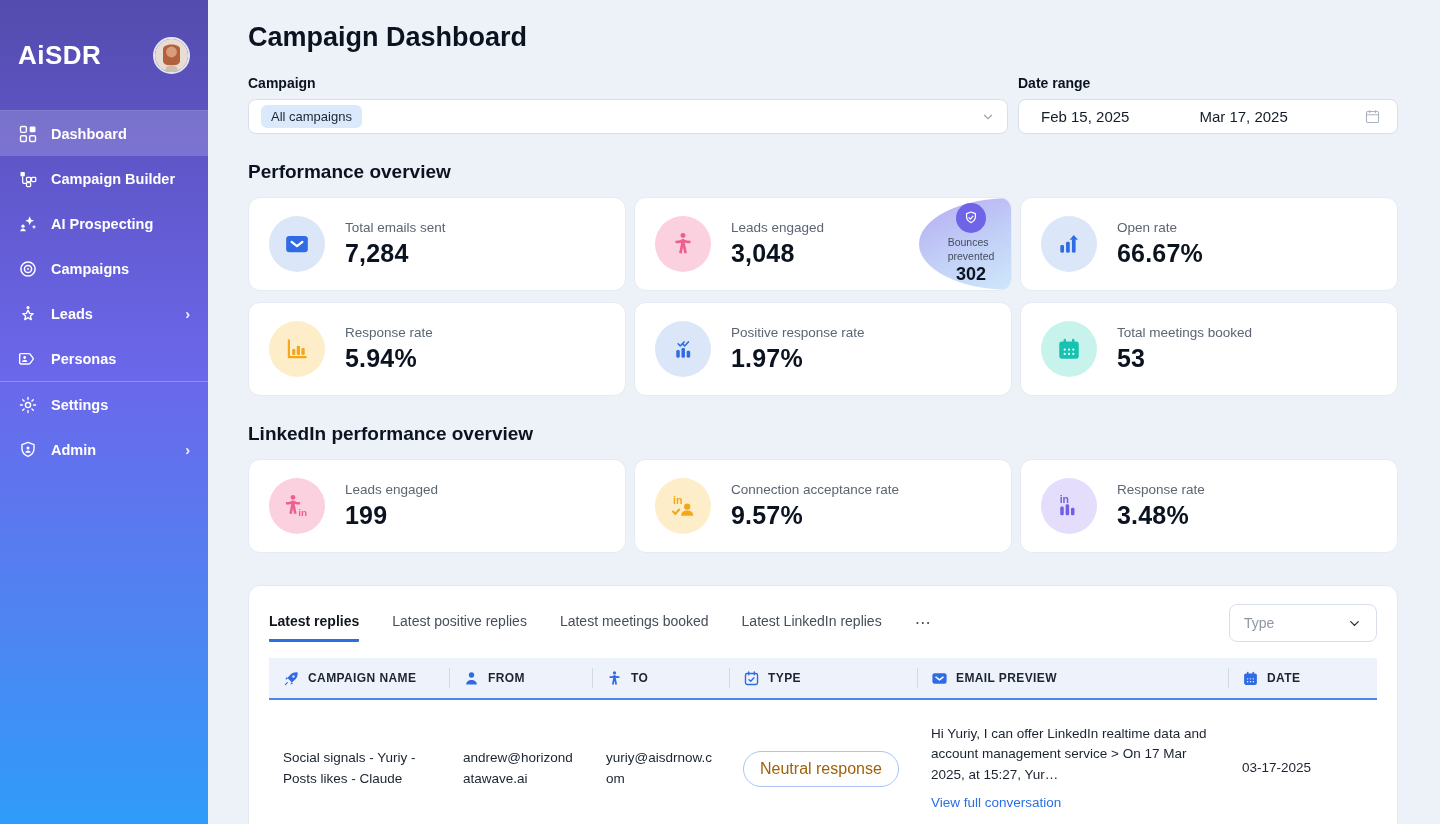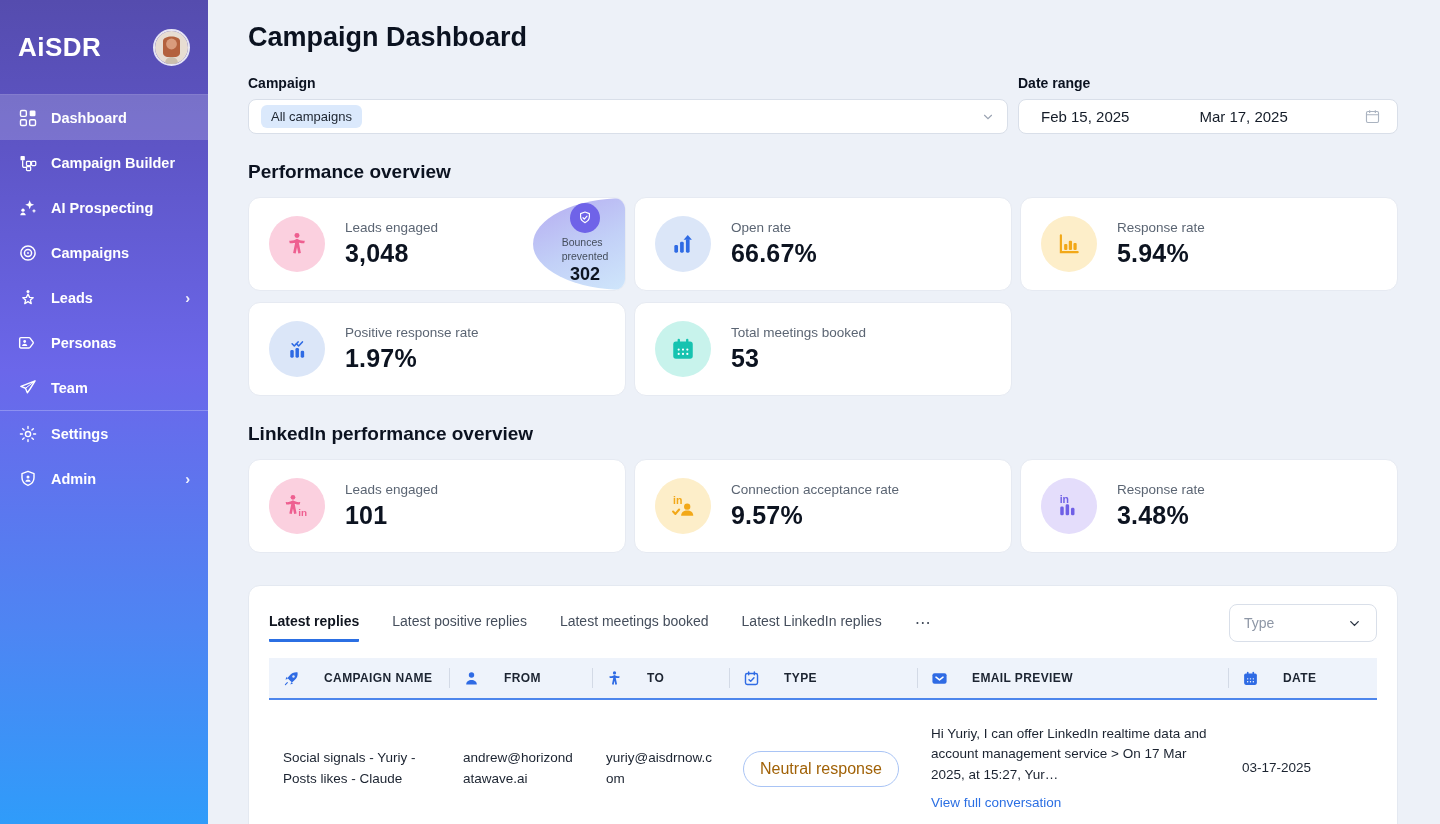--- a/index.html
+++ b/index.html
@@ -3,21 +3,21 @@
 <meta charset="utf-8">
 <style>
   * { margin:0; padding:0; box-sizing:border-box; }
   html,body { width:1440px; height:824px; overflow:hidden; }
   body { font-family:"Liberation Sans", sans-serif; background:#edf1f8; color:#0c1422; display:flex; }
 
   
   .sidebar { width:208px; height:824px; flex:none;
     background:linear-gradient(180deg,#554cae 0%,#5e55c6 18%,#6b67ea 45%,#4e85f3 76%,#2f9cfa 100%);
     color:#fff; display:flex; flex-direction:column; }
-  .side-top { height:94px; display:flex; align-items:center; justify-content:space-between; padding:0 18px; }
+  .side-top { height:110px; display:flex; align-items:center; justify-content:space-between; padding:0 18px; }
   .logo { font-size:26px; font-weight:800; letter-spacing:.5px; }
   .avatar { width:37px; height:37px; border-radius:50%; border:2px solid rgba(255,255,255,.85); overflow:hidden; flex:none; cursor:pointer; }
   .nav-divider { height:1px; background:rgba(255,255,255,.25); }
   .nav-item { height:45px; display:flex; align-items:center; gap:13px; padding:16px 18px; font-size:14.5px; font-weight:600; cursor:pointer; }
   .nav-item.active { background:rgba(255,255,255,.18); }
   .nav-item svg { flex:none; }
   .nav-label { flex:1; }
   .nav-chevron { opacity:.9; }
 
   
@@ -59,21 +59,21 @@
   .tabs { display:flex; gap:33px; align-items:center; padding-top:10px; }
   .tab { font-size:14px; color:#454e5c; padding-bottom:10px; cursor:pointer; border-bottom:3px solid transparent; }
   .tab.active { color:#10151f; font-weight:700; border-bottom-color:#2b6fe3; border-radius:1px; }
   .tab-more { font-size:16px; color:#454e5c; padding-bottom:10px; cursor:pointer; letter-spacing:1px; }
   .type-select { width:148px; height:38px; border:1px solid #d9dfe9; border-radius:8px; display:flex; align-items:center; padding:0 14px; font-size:14px; color:#8e97a6; cursor:pointer; }
   .type-select svg { margin-left:auto; }
 
   .tbl { margin-top:16px; }
   .tbl-row { display:grid; grid-template-columns:180px 143px 137px 188px 1fr 149px; }
   .tbl-head { background:#eef3fb; border-bottom:2px solid #4d86ec; height:42px; align-items:center; }
-  .th { display:flex; align-items:center; gap:24px; padding:0 14px; font-size:12px; font-weight:700; color:#1c2431; letter-spacing:.4px; position:relative; height:100%; }
+  .th { display:flex; align-items:center; gap:8px; padding:0 14px; font-size:12px; font-weight:700; color:#1c2431; letter-spacing:.4px; position:relative; height:100%; }
   .th + .th::before { content:""; position:absolute; left:0; top:10px; bottom:10px; width:1px; background:#d3dae6; }
   .tbl-body-row { border-bottom:1px solid #e8edf4; align-items:center; }
   .td { padding:24px 14px; font-size:13.5px; color:#1b2330; line-height:1.5; word-break:break-all; }
   .td.no-break { word-break:normal; }
   .pill { display:inline-block; border:1.5px solid #a9c4f5; color:#a16207; background:#fff; font-size:16px; padding:5px 16px; border-radius:999px; white-space:nowrap; }
   .preview-link { color:#2b6fe3; margin-top:8px; cursor:pointer; display:inline-block; }
 </style>
 </head>
 <body>
 
@@ -136,27 +136,20 @@
     <span class="nav-chevron">›</span>
   </div>
   <div class="nav-item">
     <svg width="20" height="20" viewBox="0 0 24 24">
         <path d="M3.5 5.5h9.8c.5 0 .9.2 1.2.6l3.6 4.9c.3.4.3 1 0 1.4l-3.6 4.9c-.3.4-.7.6-1.2.6H3.5c-.8 0-1.5-.7-1.5-1.5V7c0-.8.7-1.5 1.5-1.5z" fill="none" stroke="#fff" stroke-width="1.7"></path>
         <circle cx="8" cy="10.2" r="1.7" fill="#fff"></circle>
         <path d="M4.8 15.6c.3-1.9 1.6-2.8 3.2-2.8s2.9.9 3.2 2.8z" fill="#fff"></path>
       </svg>
     <span class="nav-label">Personas</span>
   </div>
-  <div class="nav-item">
-    <svg width="20" height="20" viewBox="0 0 24 24">
-        <path d="M20.5 3.5L3.5 10.1l5.5 2.2 2.2 5.5 3-4.3z" fill="none" stroke="#fff" stroke-width="1.7" stroke-linejoin="round"></path>
-        <path d="M9 12.3L20.5 3.5" stroke="#fff" stroke-width="1.2"></path>
-      </svg>
-    <span class="nav-label">Team</span>
-  </div>
   <div class="nav-divider"></div>
   <div class="nav-item">
     <svg width="20" height="20" viewBox="0 0 24 24">
         <circle cx="12" cy="12" r="3.1" fill="none" stroke="#fff" stroke-width="1.7"></circle>
         <path d="M12 2.9v2.4M12 18.7v2.4M2.9 12h2.4M18.7 12h2.4M5.6 5.6l1.7 1.7M16.7 16.7l1.7 1.7M18.4 5.6l-1.7 1.7M7.3 16.7l-1.7 1.7" stroke="#fff" stroke-width="1.7" stroke-linecap="round"></path>
       </svg>
     <span class="nav-label">Settings</span>
   </div>
   <div class="nav-item">
     <svg width="20" height="20" viewBox="0 0 24 24">
@@ -190,20 +183,32 @@
       <svg width="17" height="17" viewBox="0 0 24 24">
           <rect x="3.5" y="5" width="17" height="15.5" rx="2" fill="none" stroke="#aab3c0" stroke-width="1.6"></rect>
           <path d="M8 3v4M16 3v4M3.5 9.5h17" stroke="#aab3c0" stroke-width="1.6"></path>
         </svg>
     </div>
   </div>
 
   <h2>Performance overview</h2>
 
   <div class="cards">
+    <div class="card">
+      <div class="icon-circle c-blue">
+          <svg width="26" height="26" viewBox="0 0 24 24">
+            <rect x="2" y="4.5" width="20" height="15" rx="3" fill="#2f6be4"></rect>
+            <path d="M7 10l5 4 5-4" fill="none" stroke="#fff" stroke-width="2" stroke-linecap="round" stroke-linejoin="round"></path>
+          </svg>
+        </div>
+      <div>
+          <div class="stat-label">Total emails sent</div>
+      <div class="stat-value">7,284</div>
+        </div>
+    </div>
 
     <div class="card">
       <div class="icon-circle c-pink">
           <svg width="26" height="26" viewBox="0 0 24 24" fill="#ee5f90">
             <circle cx="12" cy="4.2" r="2.3"></circle>
             <path d="M12 7.2c-2 1.4-4.6 2-7.2 1.7l.5 2.3c2 .2 4-.1 5-.4l-1.9 9.4 2.4.5 1.2-5.6 1.2 5.6 2.4-.5-1.9-9.4c1 .3 3 .6 5 .4l.5-2.3c-2.6.3-5.2-.3-7.2-1.7z"></path>
           </svg>
         </div>
       <div>
           <div class="stat-label">Leads engaged</div>
@@ -298,21 +303,21 @@
           <svg width="28" height="28" viewBox="0 0 24 24">
             <g fill="#ee5f90" transform="translate(-2.5,0) scale(0.92)">
               <circle cx="12" cy="5" r="2.2"></circle>
               <path d="M12 7.8c-1.9 1.3-4.3 1.9-6.8 1.6l.5 2.2c1.9.2 3.7-.1 4.7-.4l-1.8 8.9 2.3.5 1.1-5.3 1.1 5.3 2.3-.5-1.8-8.9c1 .3 2.8.6 4.7.4l.5-2.2c-2.5.3-4.9-.3-6.8-1.6z"></path>
             </g>
             <text x="13" y="20.5" font-size="8.5" font-weight="bold" fill="#ee5f90" font-family="Liberation Sans, sans-serif">in</text>
           </svg>
         </div>
       <div>
           <div class="stat-label">Leads engaged</div>
-      <div class="stat-value">101</div>
+      <div class="stat-value">199</div>
         </div>
     </div>
 
     <div class="card">
       <div class="icon-circle c-yellow">
           <svg width="28" height="28" viewBox="0 0 24 24">
             <text x="3.5" y="10" font-size="9" font-weight="bold" fill="#f2a818" font-family="Liberation Sans, sans-serif">in</text>
             <path d="M3.5 16.8l2 2 3.2-3.8" fill="none" stroke="#f2a818" stroke-width="1.8" stroke-linecap="round" stroke-linejoin="round"></path>
             <circle cx="15.6" cy="12.6" r="2.7" fill="#f2a818"></circle>
             <path d="M10.4 20.3c0-2.9 2.3-4.4 5.2-4.4s5.2 1.5 5.2 4.4z" fill="#f2a818"></path>

